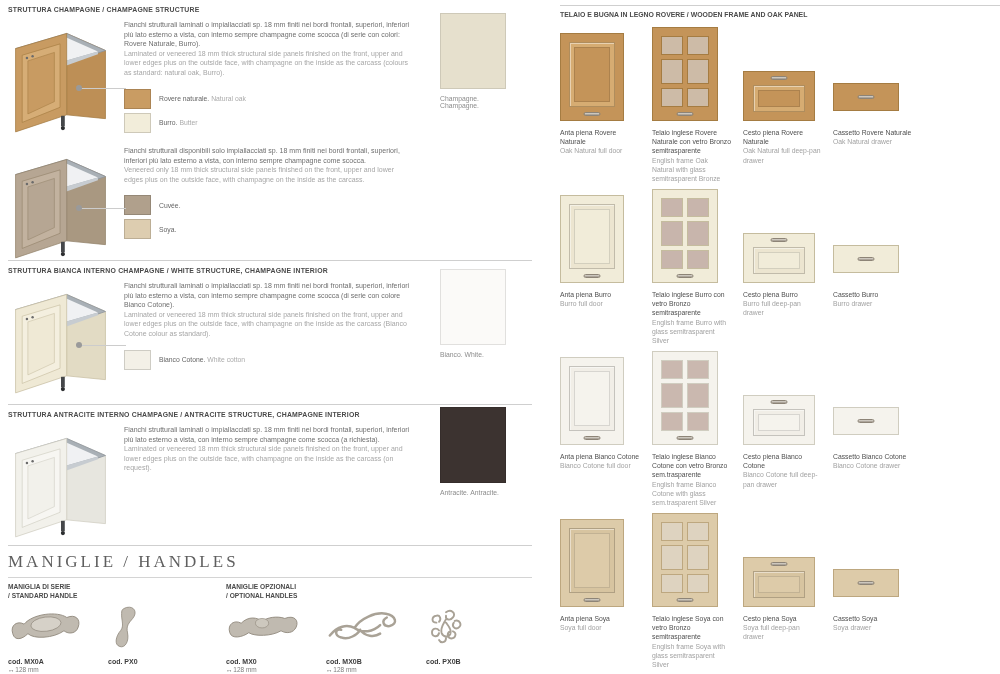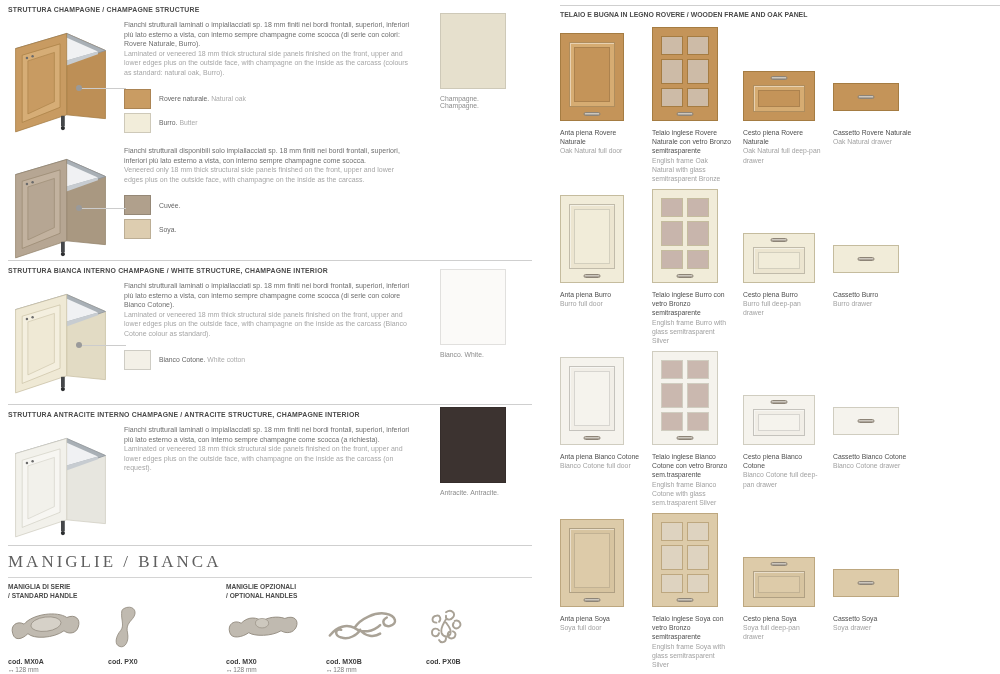--- a/index.html
+++ b/index.html
@@ -194,21 +194,21 @@
         <div class="txtcol">
           <p class="txt-it">Fianchi strutturali laminati o impiallacciati sp. 18 mm finiti nei bordi frontali, superiori, inferiori più lato esterno a vista, con interno sempre champagne come scocca (a richiesta).</p>
           <p class="txt-en">Laminated or veneered 18 mm thick structural side panels finished on the front, upper and lower edges plus on the outside face, with champagne on the inside as the carcass (on request).</p>
         </div>
       </div>
     </section>
 
     <hr class="hr">
 
     <section class="handles">
-      <h1 class="mh">MANIGLIE / BIANCA</h1>
+      <h1 class="mh">MANIGLIE / HANDLES</h1>
       <div class="hrule"></div>
       <div class="hwrap" id="handles-groups">
           <div class="hgroup1">
             <div class="hlabel">MANIGLIA DI SERIE
 / STANDARD HANDLE</div>
             <div class="hitems">
               <div class="hitem">
                 <div class="hart">
                   <span><svg viewBox="0 0 78 46" width="74" height="44">
                       <path d="M5,30 C2,21 10,16 17,20 C26,9 52,6 62,13 C71,9 77,15 74,23 C72,30 64,31 59,27 C48,35 27,36 21,30 C15,36 7,38 5,30 Z" fill="#c0bab0" stroke="#948d81" stroke-width="1"></path>

